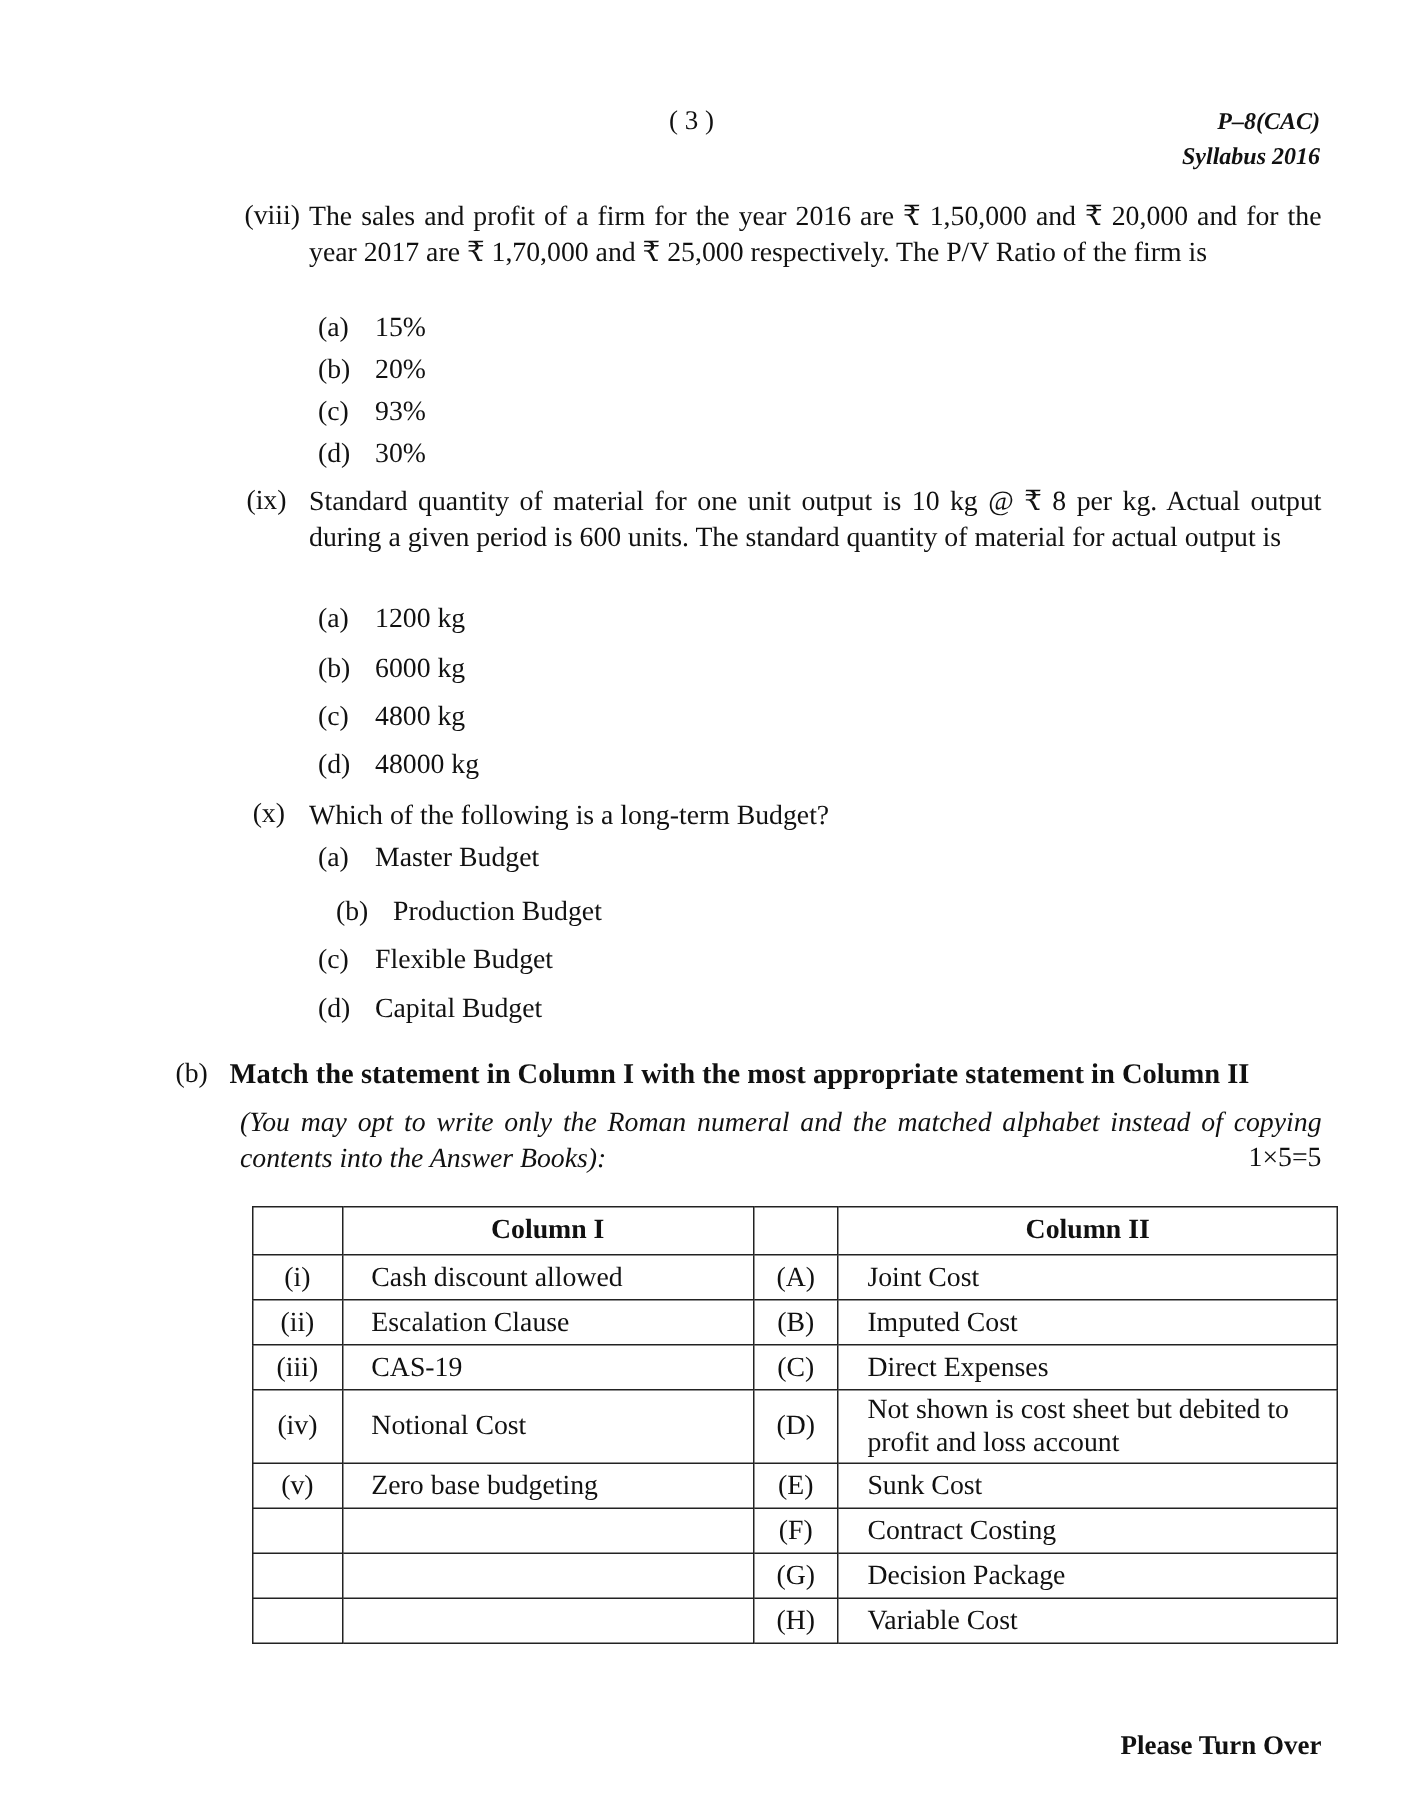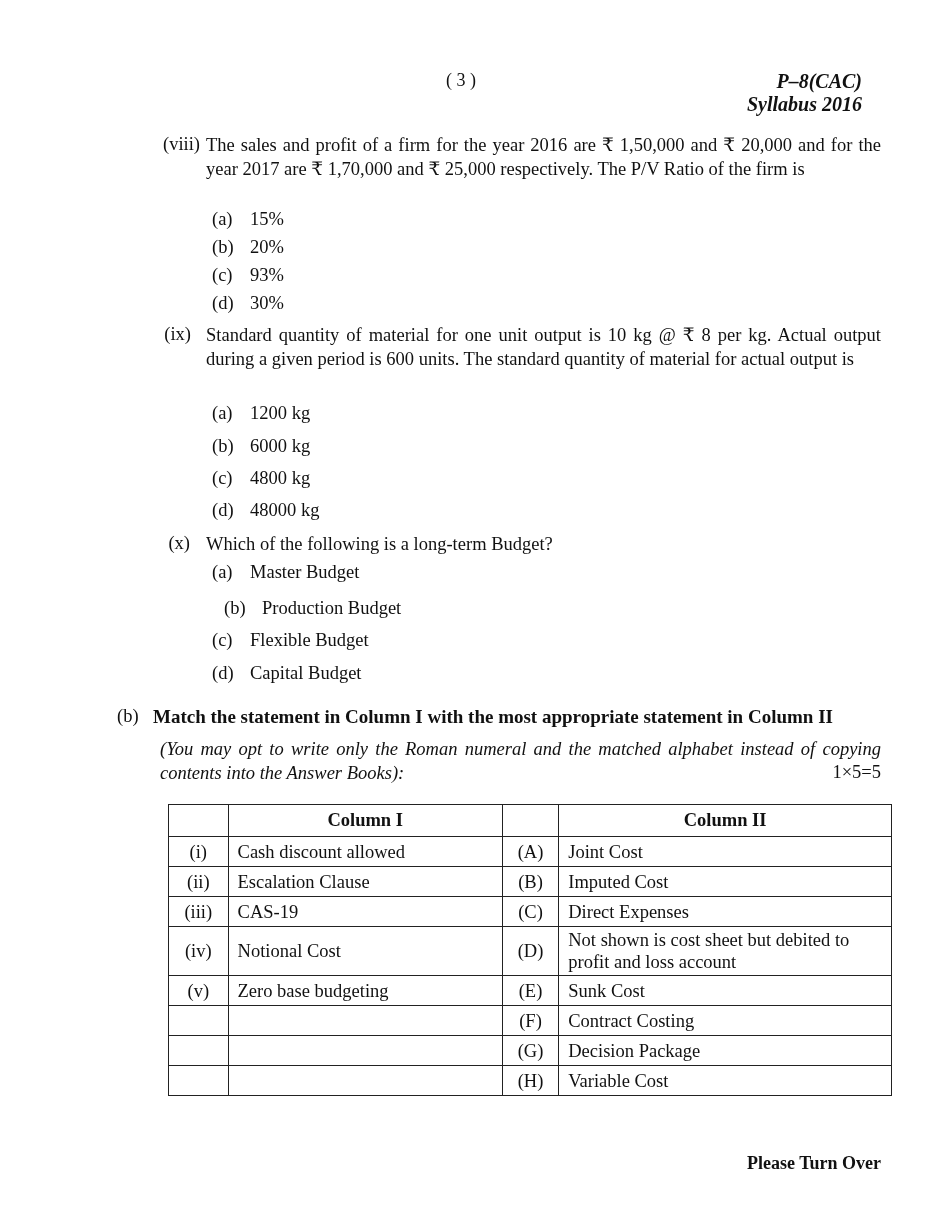--- a/index.html
+++ b/index.html
@@ -3,36 +3,36 @@
 <meta charset="utf-8">
 <style>
   html, body { margin: 0; padding: 0; background: #ffffff; }
   body {
     width: 946px; height: 1210px; position: relative; overflow: hidden;
     font-family: "Liberation Serif", "DejaVu Serif", serif;
     color: #111; font-size: 18.5px;
   }
   .abs { position: absolute; }
   .page-num { left: 446px; top: 70px; font-size: 18px; }
-  .code { right: 84px; top: 70px; font-style: italic; font-weight: bold; font-size: 20px; text-align: right; line-height: 23px; }
+  .code { right: 66px; top: 70px; font-style: italic; font-weight: bold; font-size: 16px; text-align: right; line-height: 23px; }
   .q { position: absolute; left: 0; width: 946px; }
   .qnum { position: absolute; text-align: right; width: 52px; }
   .qtext { position: absolute; left: 206px; width: 675px; line-height: 23.5px; text-align: justify; }
   .opt { position: absolute; left: 212px; }
   .opt .l { display: inline-block; width: 38px; }
   .b-label { left: 117px; top: 706px; }
   .b-title { left: 153px; top: 706px; font-weight: bold; font-size: 19px; }
   .b-instr { left: 160px; top: 738px; width: 721px; font-style: italic; line-height: 23.5px; text-align: justify; }
   .b-marks { right: 65px; top: 762px; }
   table.match {
     position: absolute; left: 168px; top: 804px; width: 724px;
     border-collapse: collapse; font-size: 18.5px;
   }
   table.match td {
-    border: 1.3px solid #222; padding: 0 9px; height: 29px; line-height: 22px;
+    border: 1.3px solid #222; padding: 0 19px; height: 29px; line-height: 22px;
   }
   table.match td.c { text-align: center; padding: 0; }
   table.match th {
     border: 1.3px solid #222; height: 29px; font-weight: bold;
   }
   .pto { right: 65px; top: 1153px; font-weight: bold; font-size: 18px; }
 </style>
 </head>
 <body>
 

